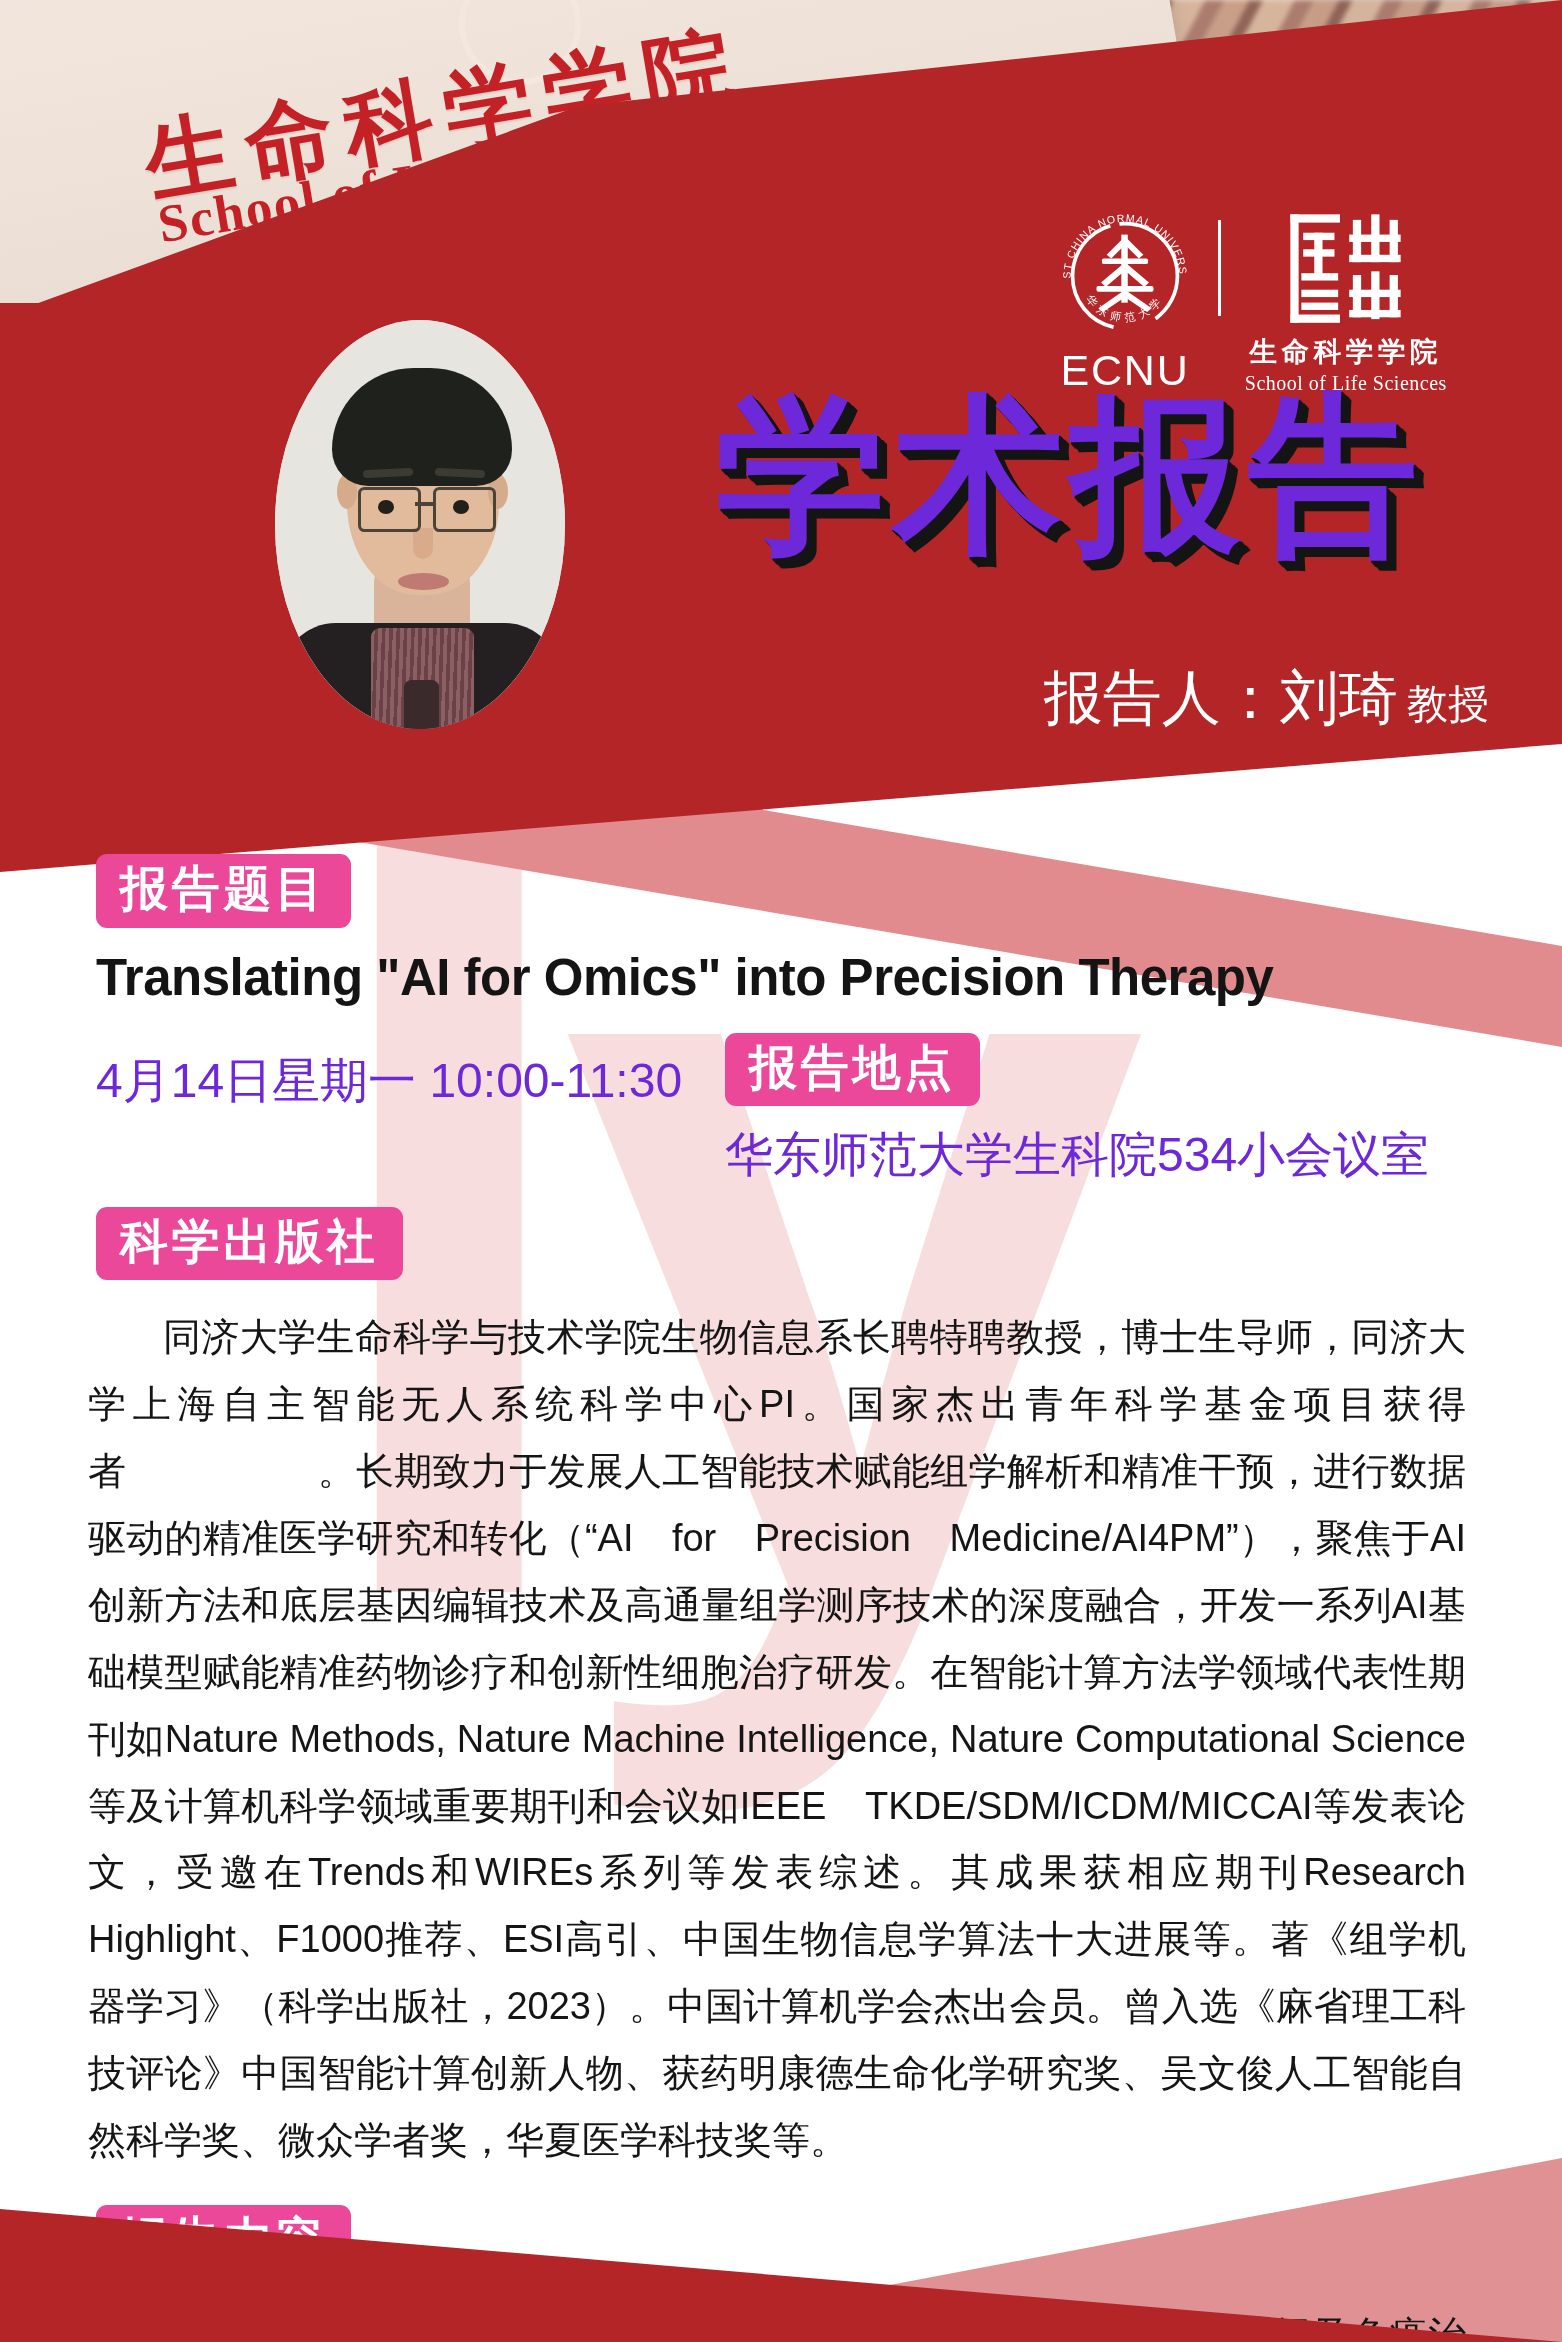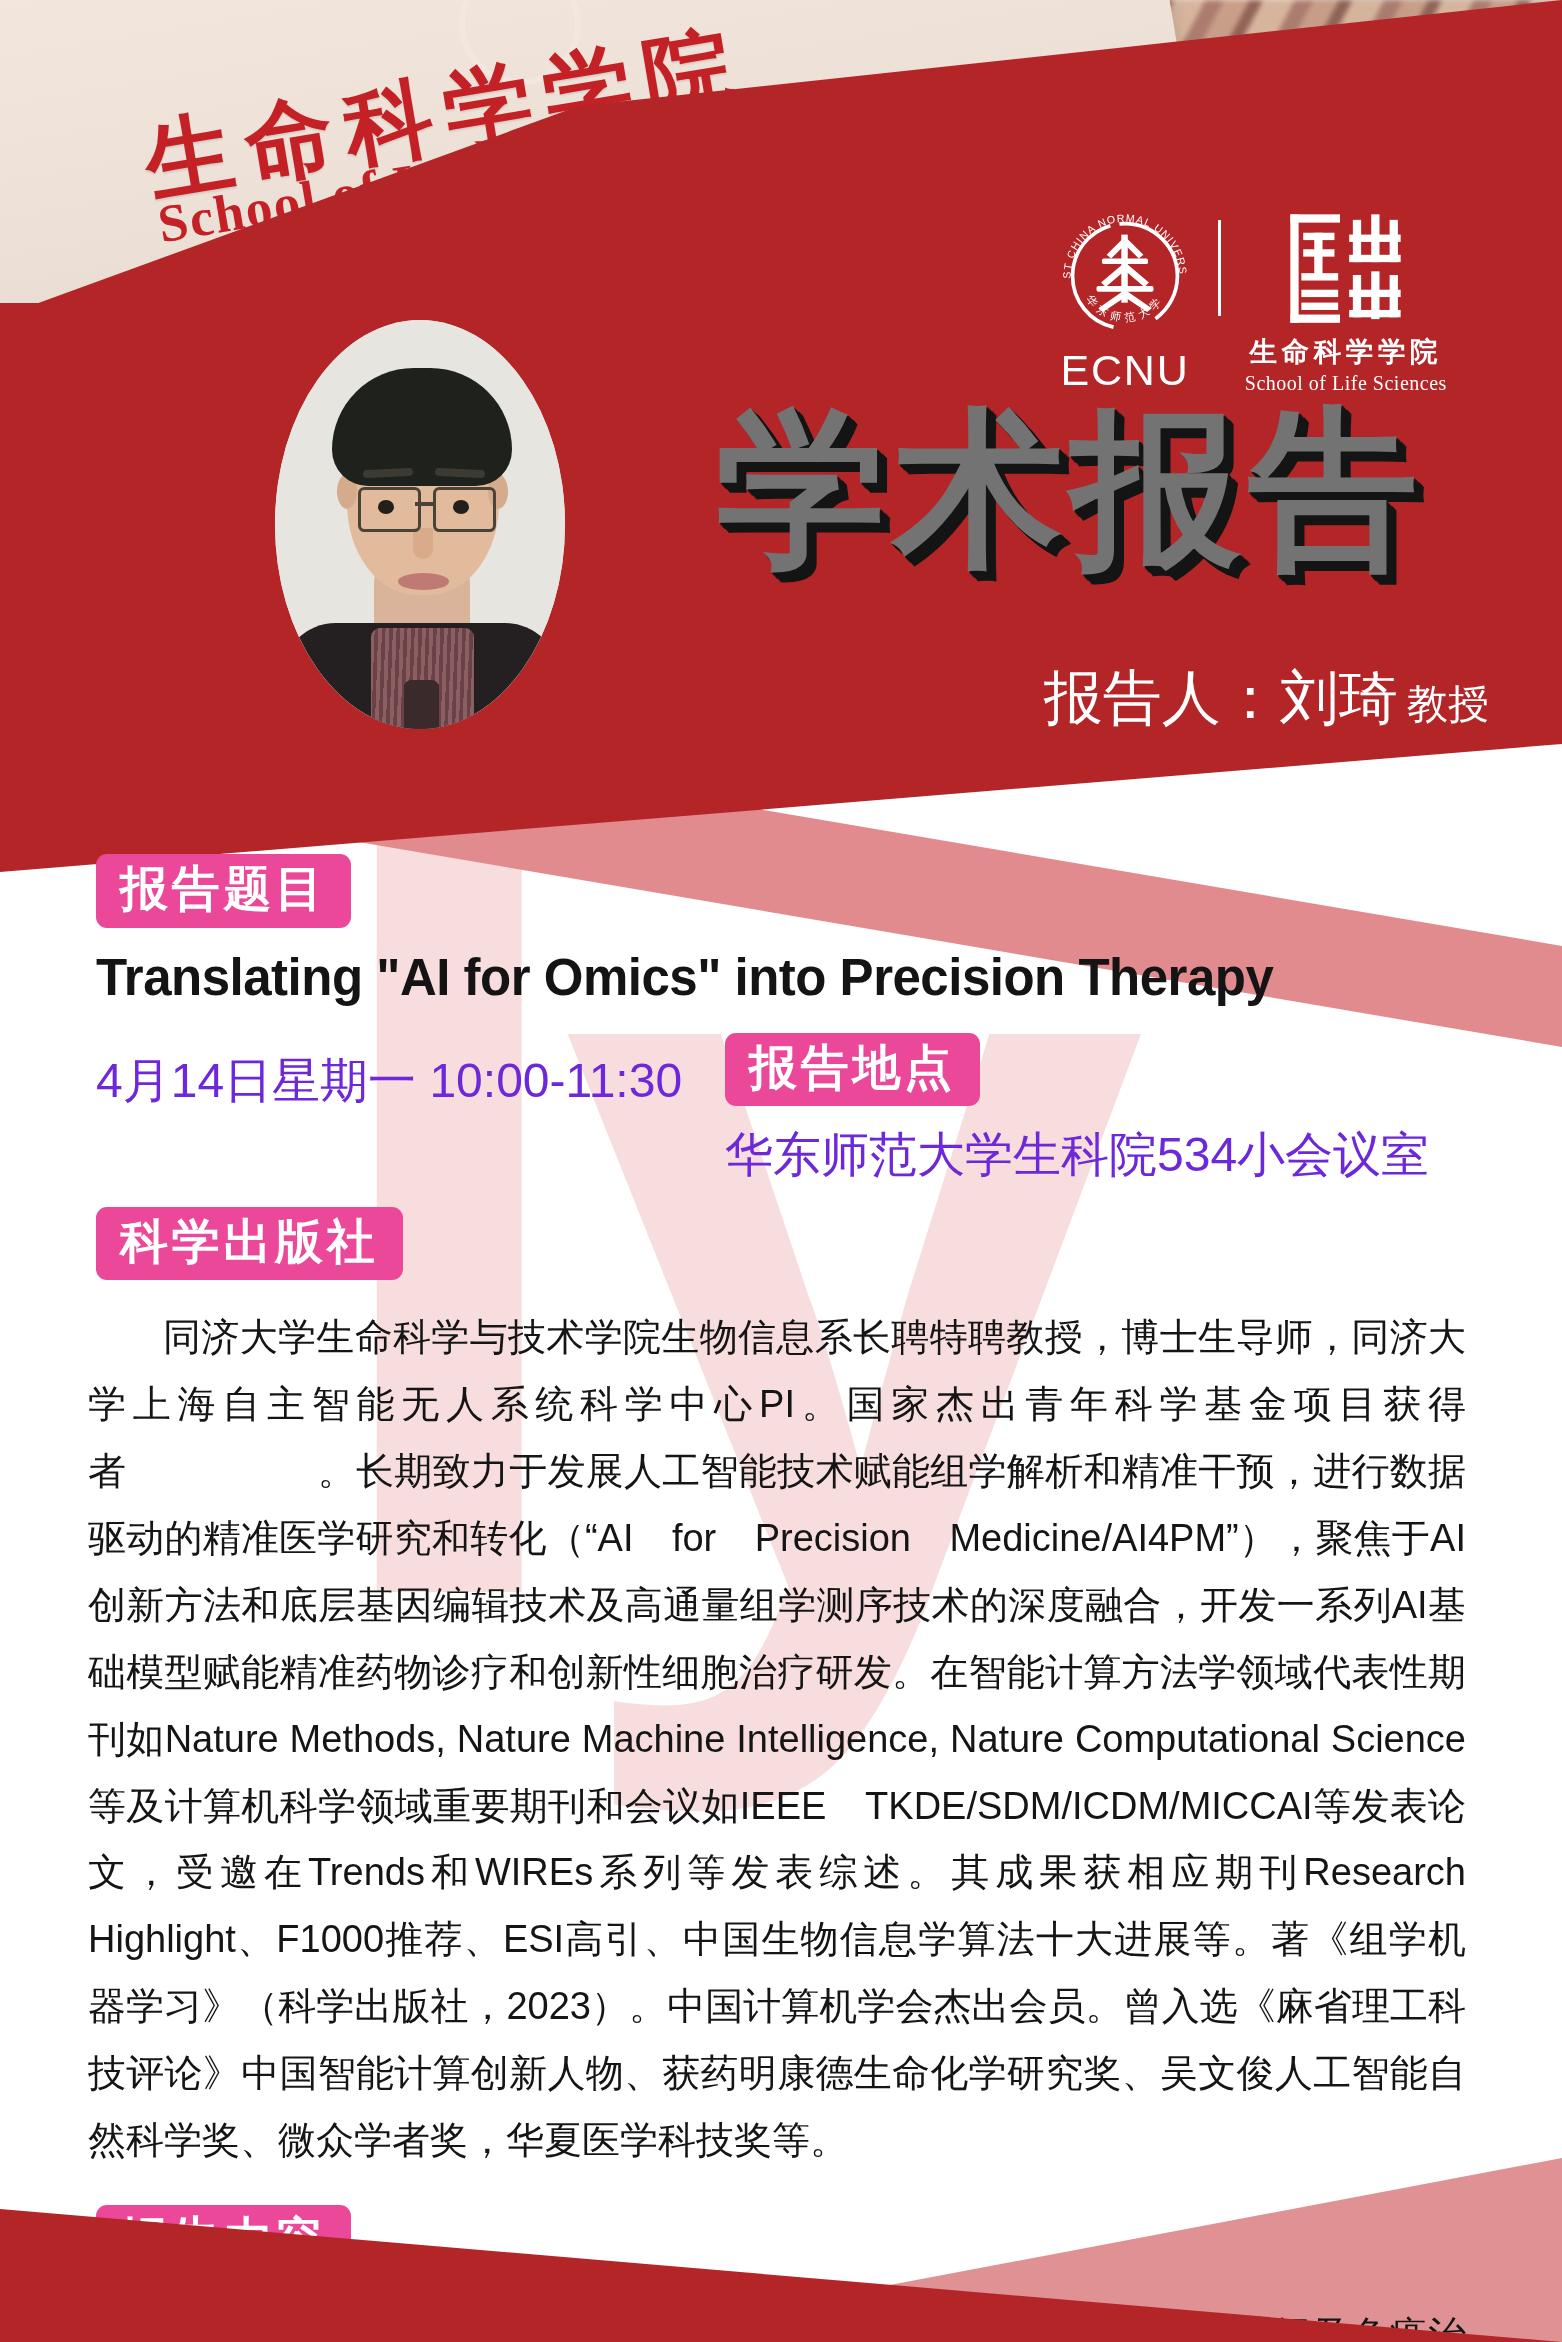--- a/index.html
+++ b/index.html
@@ -237,35 +237,36 @@
   .pt-nose{position:absolute;left:138px;top:208px;width:20px;height:31px;background:#d5a686;border-radius:0 0 11px 11px;opacity:.75;}
   .pt-mouth{position:absolute;left:123px;top:253px;width:51px;height:16.5px;background:#bf7a73;border-radius:50%;}
 
   
   .big-title{
     position:absolute;
     left:716px;top:404px;
     z-index:7;
     font-size:170px;
     font-weight:bold;
-    color:#737373;
+    color:#6d28d9;
     letter-spacing:7.3px;
     line-height:1;
     white-space:nowrap;
     text-shadow:
       10px 10px 0 #141414,
       9.2px 9.2px 0 #141414,
       8.3px 8.3px 0 #141414,
       7.3px 7.3px 0 #141414,
       6.4px 6.4px 0 #141414,
       5.5px 5.5px 0 #141414,
       4.6px 4.6px 0 #141414,
       3.7px 3.7px 0 #141414,
       2.8px 2.8px 0 #141414,
       1.8px 1.8px 0 #141414;
+    font-family: Liberation Mono, monospace;
   }
   .speaker-line{
     position:absolute;
     z-index:7;
     color:#ffffff;
     white-space:nowrap;
     right:73px;
   }
   .speaker-line.l1{top:659px;font-size:59px;}
   .speaker-line.l2{top:781px;font-size:59px;}

